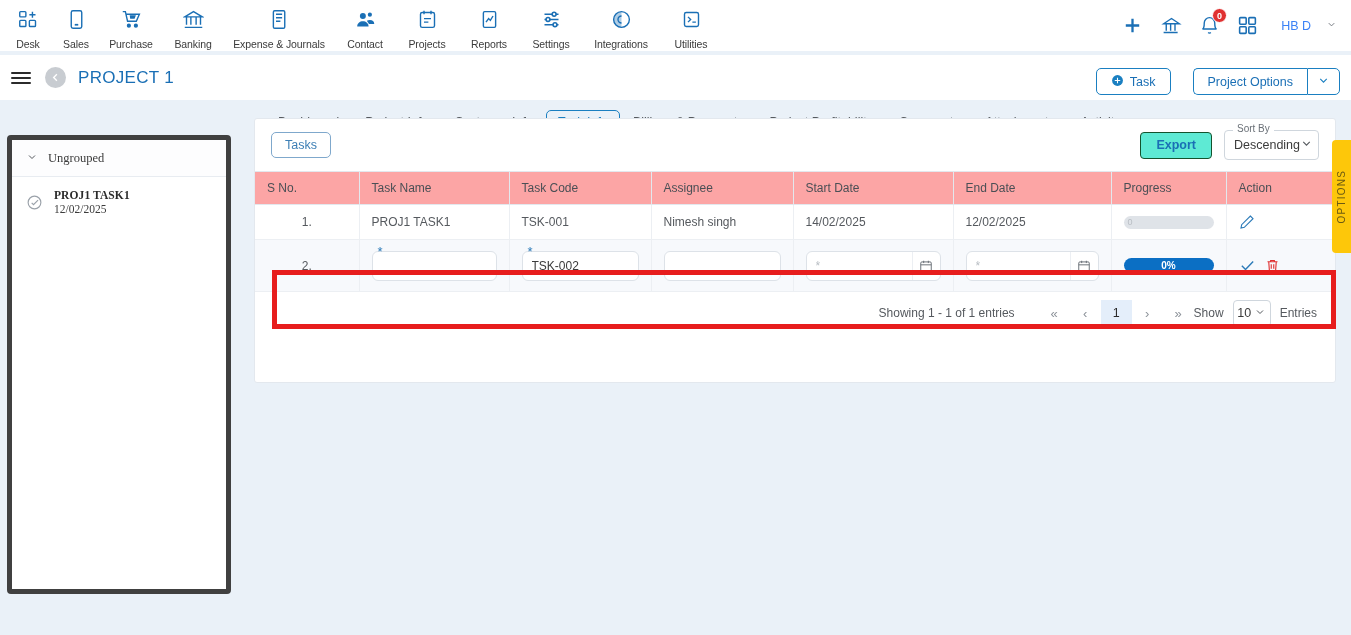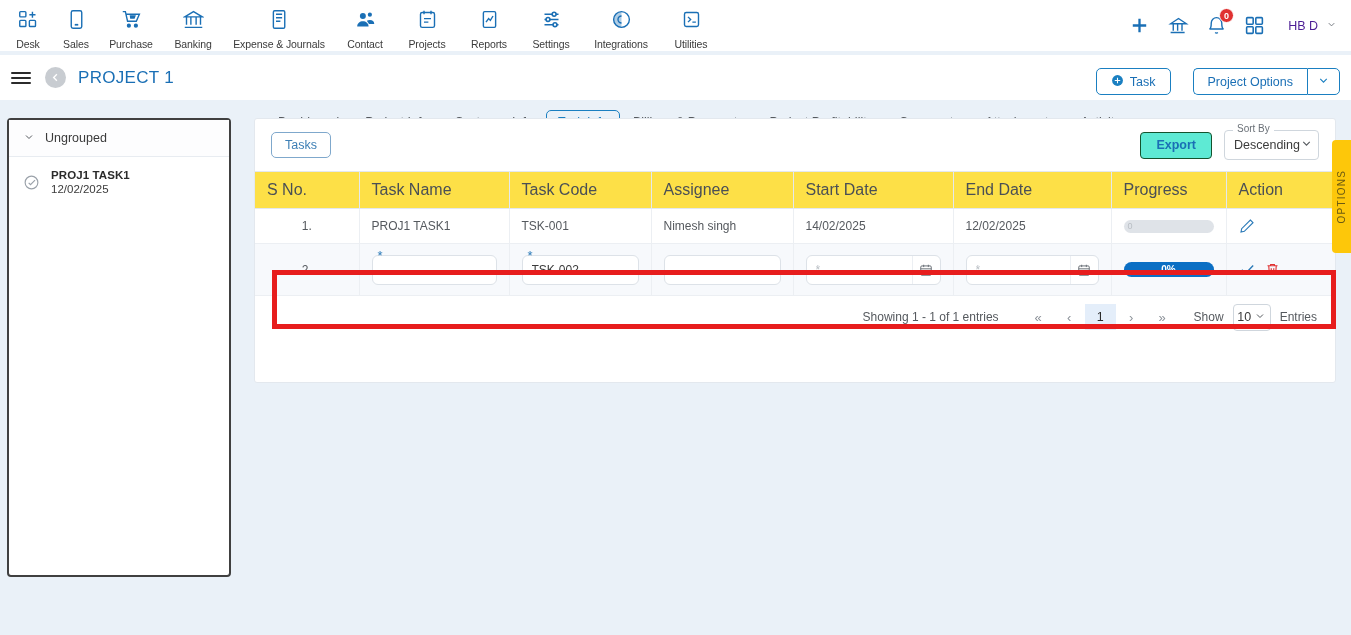--- a/index.html
+++ b/index.html
@@ -48,22 +48,22 @@
              display: flex; align-items: center; justify-content: center; }
   .badge {
     position: absolute; top: -7px; right: -7px;
     background: #e03131; color: #fff;
     font-size: 9px; font-weight: bold;
     min-width: 15px; height: 15px; border-radius: 50%;
     display: flex; align-items: center; justify-content: center;
     border: 1.5px solid #fff;
   }
   .user-chip {
-    display: flex; align-items: flex-end; gap: 8px;
-    font-size: 12.5px; color: #4c1d95; cursor: pointer;
+    display: flex; align-items: flex-end; gap: 15px;
+    font-size: 12.5px; color: #3b82f6; cursor: pointer;
     margin-left: 6px; margin-right: 4px;
   }
 
   
   .proj-header {
     position: absolute; top: 55px; left: 0;
     width: 1351px; height: 45px;
     background: #ffffff;
     display: flex; align-items: center;
   }
@@ -98,25 +98,26 @@
 
   
   .body-area {
     position: absolute; top: 104px; left: 0;
     width: 1351px; height: 531px;
     background: #eaf1f8;
   }
 
   
   .sidebar {
-    position: absolute; left: 7px; top: 14px;
+    position: absolute; left: 7px; top: 31px;
     width: 224px; height: 459px;
     background: #ffffff;
-    border: 2px solid #404040;
+    border: 5px solid #404040;
     border-radius: 4px;
+    font-family: Liberation Serif, serif;
   }
   .group-head {
     height: 37px; display: flex; align-items: center;
     padding-left: 14px; gap: 10px;
     border-bottom: 1px solid #e8ecf1;
     background: #fdfdfe;
     cursor: pointer;
   }
   .group-head-label { font-size: 12.5px; color: #3b3b3b; }
   .chev { color: #55595e; font-size: 10px; }
@@ -184,22 +185,22 @@
     border: 1px solid #cfd6dd; border-radius: 4px;
     height: 30px; width: 95px;
     display: flex; align-items: center; justify-content: space-between;
     padding: 0 8px 0 9px;
     font-size: 12.5px; color: #3b3b3b; cursor: pointer;
   }
 
   
   table.tasks-table { width: 100%; border-collapse: collapse; }
   table.tasks-table th {
-    background: #fde047;
-    font-size: 16px; font-weight: normal; color: #4a4f55;
+    background: #fca5a5;
+    font-size: 12px; font-weight: normal; color: #4a4f55;
     text-align: left; padding: 9px 12px;
     border-top: 1px solid #e3e8ee;
     border-bottom: 1px solid #e3e8ee;
     border-right: 1px solid #e3e8ee;
   }
   table.tasks-table th:last-child { border-right: none; }
   table.tasks-table td {
     font-size: 12px; color: #55595e;
     padding: 9px 12px;
     border-bottom: 1px solid #eceff3;
@@ -266,21 +267,21 @@
   }
   .pg-info { margin-right: 24px; }
   .pg-btn {
     width: 31px; height: 24px; display: flex; align-items: center; justify-content: center;
     color: #8d939a; cursor: pointer; font-size: 13px;
   }
   .pg-num {
     width: 31px; height: 26px; display: flex; align-items: center; justify-content: center;
     background: #e4eefa; color: #2b2b2b; font-size: 12.5px; cursor: pointer;
   }
-  .pg-show { margin-left: 16px; margin-right: 9px; }
+  .pg-show { margin-right: 9px; }
   .pg-select {
     border: 1px solid #cfd6dd; border-radius: 4px;
     height: 27px; width: 38px;
     display: flex; align-items: center; justify-content: center; gap: 3px;
     font-size: 12.5px; color: #3b3b3b; cursor: pointer;
   }
   .pg-entries { margin-left: 9px; }
 
   
   .options-tab {

